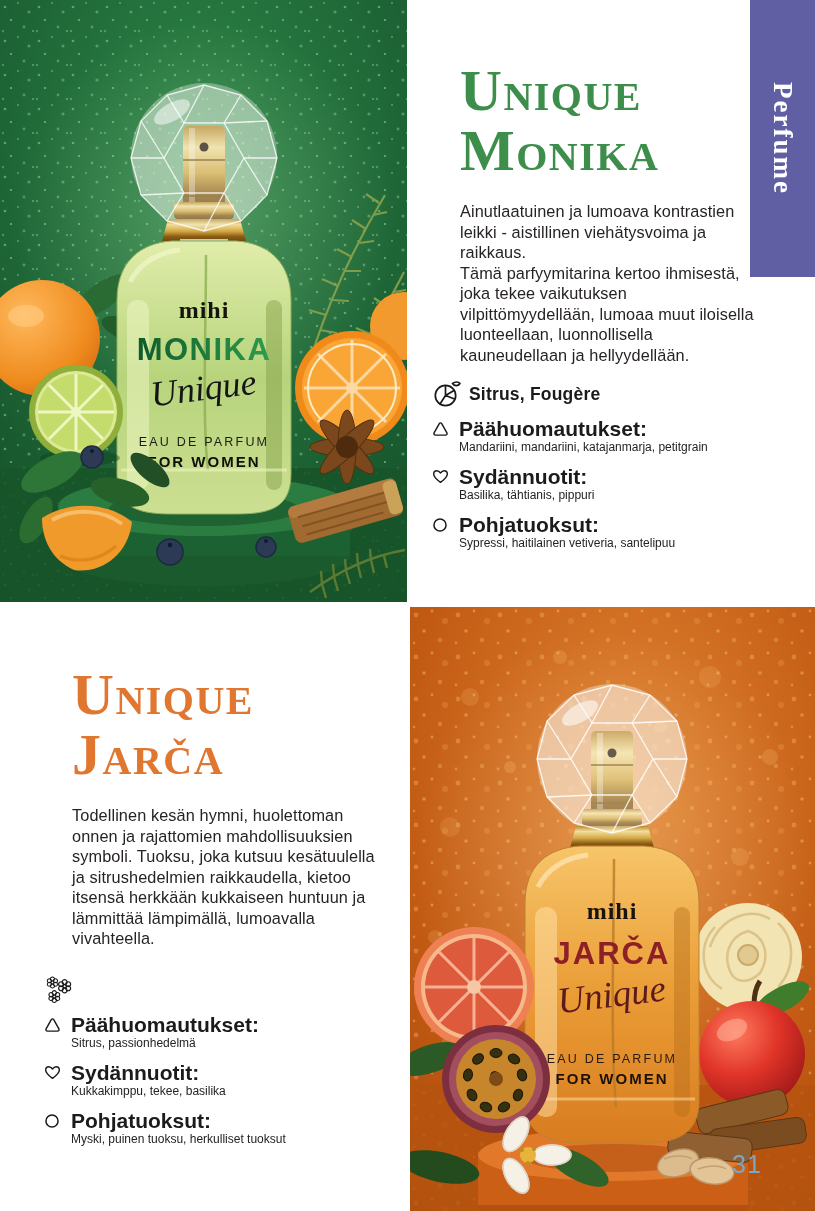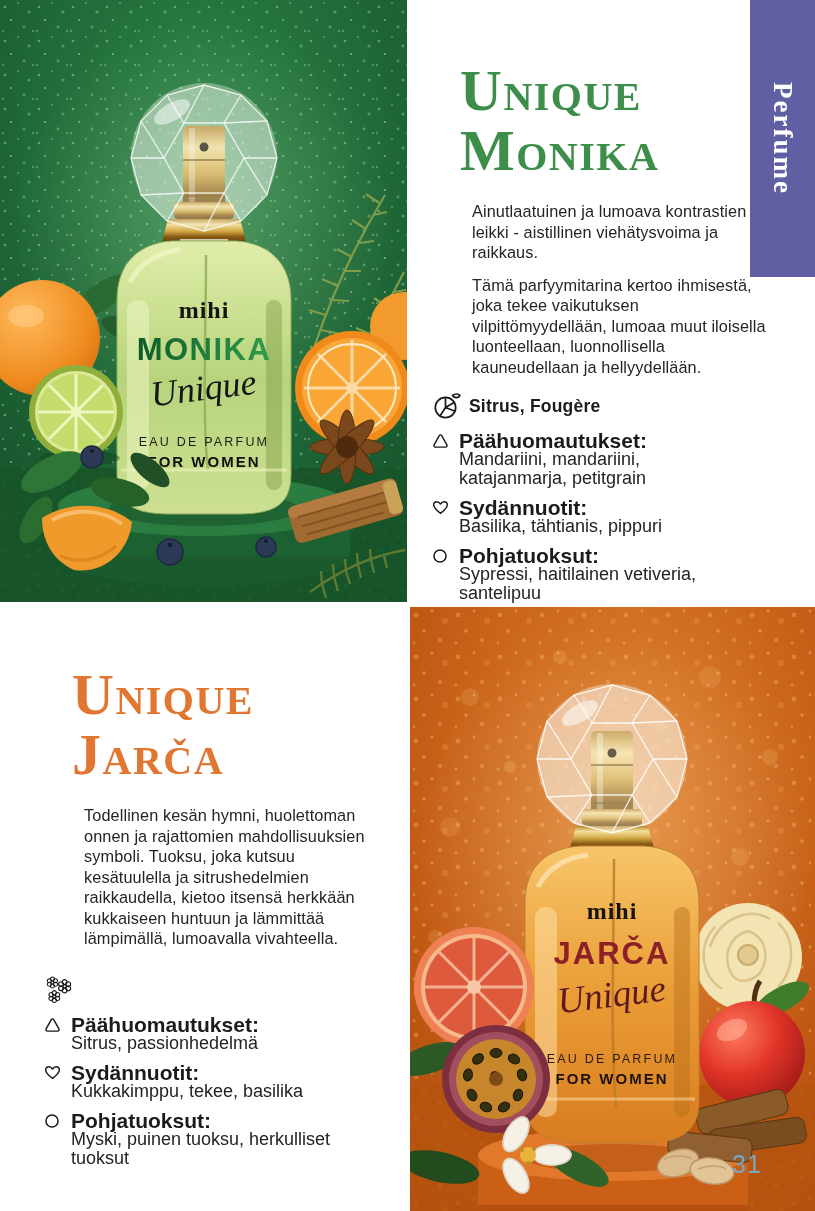--- a/index.html
+++ b/index.html
@@ -26,32 +26,32 @@
   .copy{position:absolute;width:322px;}
   .copy-monika{left:460px;top:64px;}
   .copy-jarca{left:72px;top:668px;}
 
   .title{margin:0;font-family:"Liberation Serif", serif;font-weight:700;}
   .title-line{display:block;text-transform:uppercase;font-size:40px;line-height:54px;letter-spacing:1.5px;}
   .title-line::first-letter{font-size:58px;}
   .copy-monika .title{color:#3d8e4b;}
   .copy-jarca .title{color:#e0762f;}
 
-  .desc{margin:12px;max-width:303px;font-size:16.3px;line-height:20.5px;letter-spacing:.1px;color:#272324;}
+  .desc{margin:0;max-width:303px;font-size:16.3px;line-height:20.5px;letter-spacing:.1px;color:#272324;}
   .desc-block{margin-top:17px;}
 
   .notes{margin-top:14px;margin-left:-28px;}
   .copy-jarca .notes{margin-top:26px;}
   .family-row{display:flex;align-items:center;}
   .family-icon{flex:0 0 30px;width:30px;height:30px;margin-right:7px;}
   .family-label{font-weight:700;font-size:17.5px;color:#1c1a1a;letter-spacing:.2px;}
   .note-row{display:flex;margin-top:10px;}
   .note-icon{flex:0 0 19px;width:19px;padding-top:2px;margin-right:8px;}
   .note-label{font-weight:700;font-size:21px;line-height:19px;color:#1c1a1a;}
-  .note-value{font-size:18px;line-height:19px;max-width:290px;}
+  .note-value{font-size:12px;line-height:19px;max-width:290px;}
 
   .page-number{
     position:absolute;left:322px;top:543px;font-size:25px;color:#7ba6c6;letter-spacing:1px;
   }
 </style>
 </head>
 <body>
 
 <div class="photo photo-green">
 <svg viewBox="0 0 407 602" width="407" height="602" xmlns="http://www.w3.org/2000/svg">

